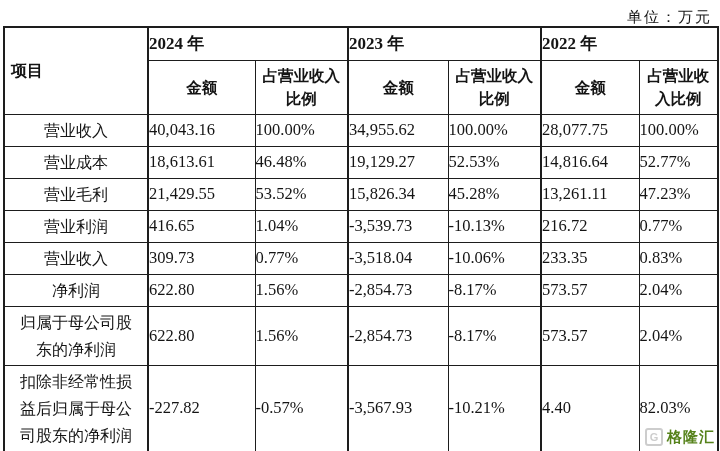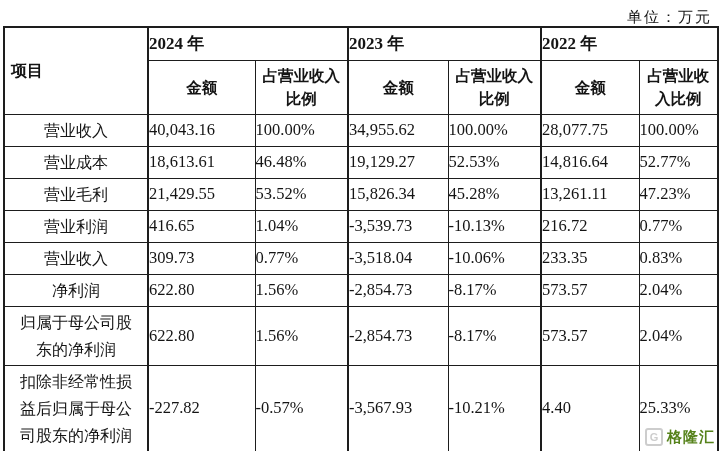--- a/index.html
+++ b/index.html
@@ -147,21 +147,21 @@
       <td class="num grp">573.57</td>
       <td class="num">2.04%</td>
     </tr>
     <tr class="r-xtall">
       <td class="c-item">扣除非经常性损益后归属于母公司股东的净利润</td>
       <td class="num grp">-227.82</td>
       <td class="num">-0.57%</td>
       <td class="num grp">-3,567.93</td>
       <td class="num">-10.21%</td>
       <td class="num grp">4.40</td>
-      <td class="num">25.33%</td>
+      <td class="num">82.03%</td>
     </tr>
   </tbody>
 </table>
 
 <div class="watermark">
   <span class="wm-logo">G</span>
   <span class="wm-text">格隆汇</span>
 </div>
 
 </body></html>

